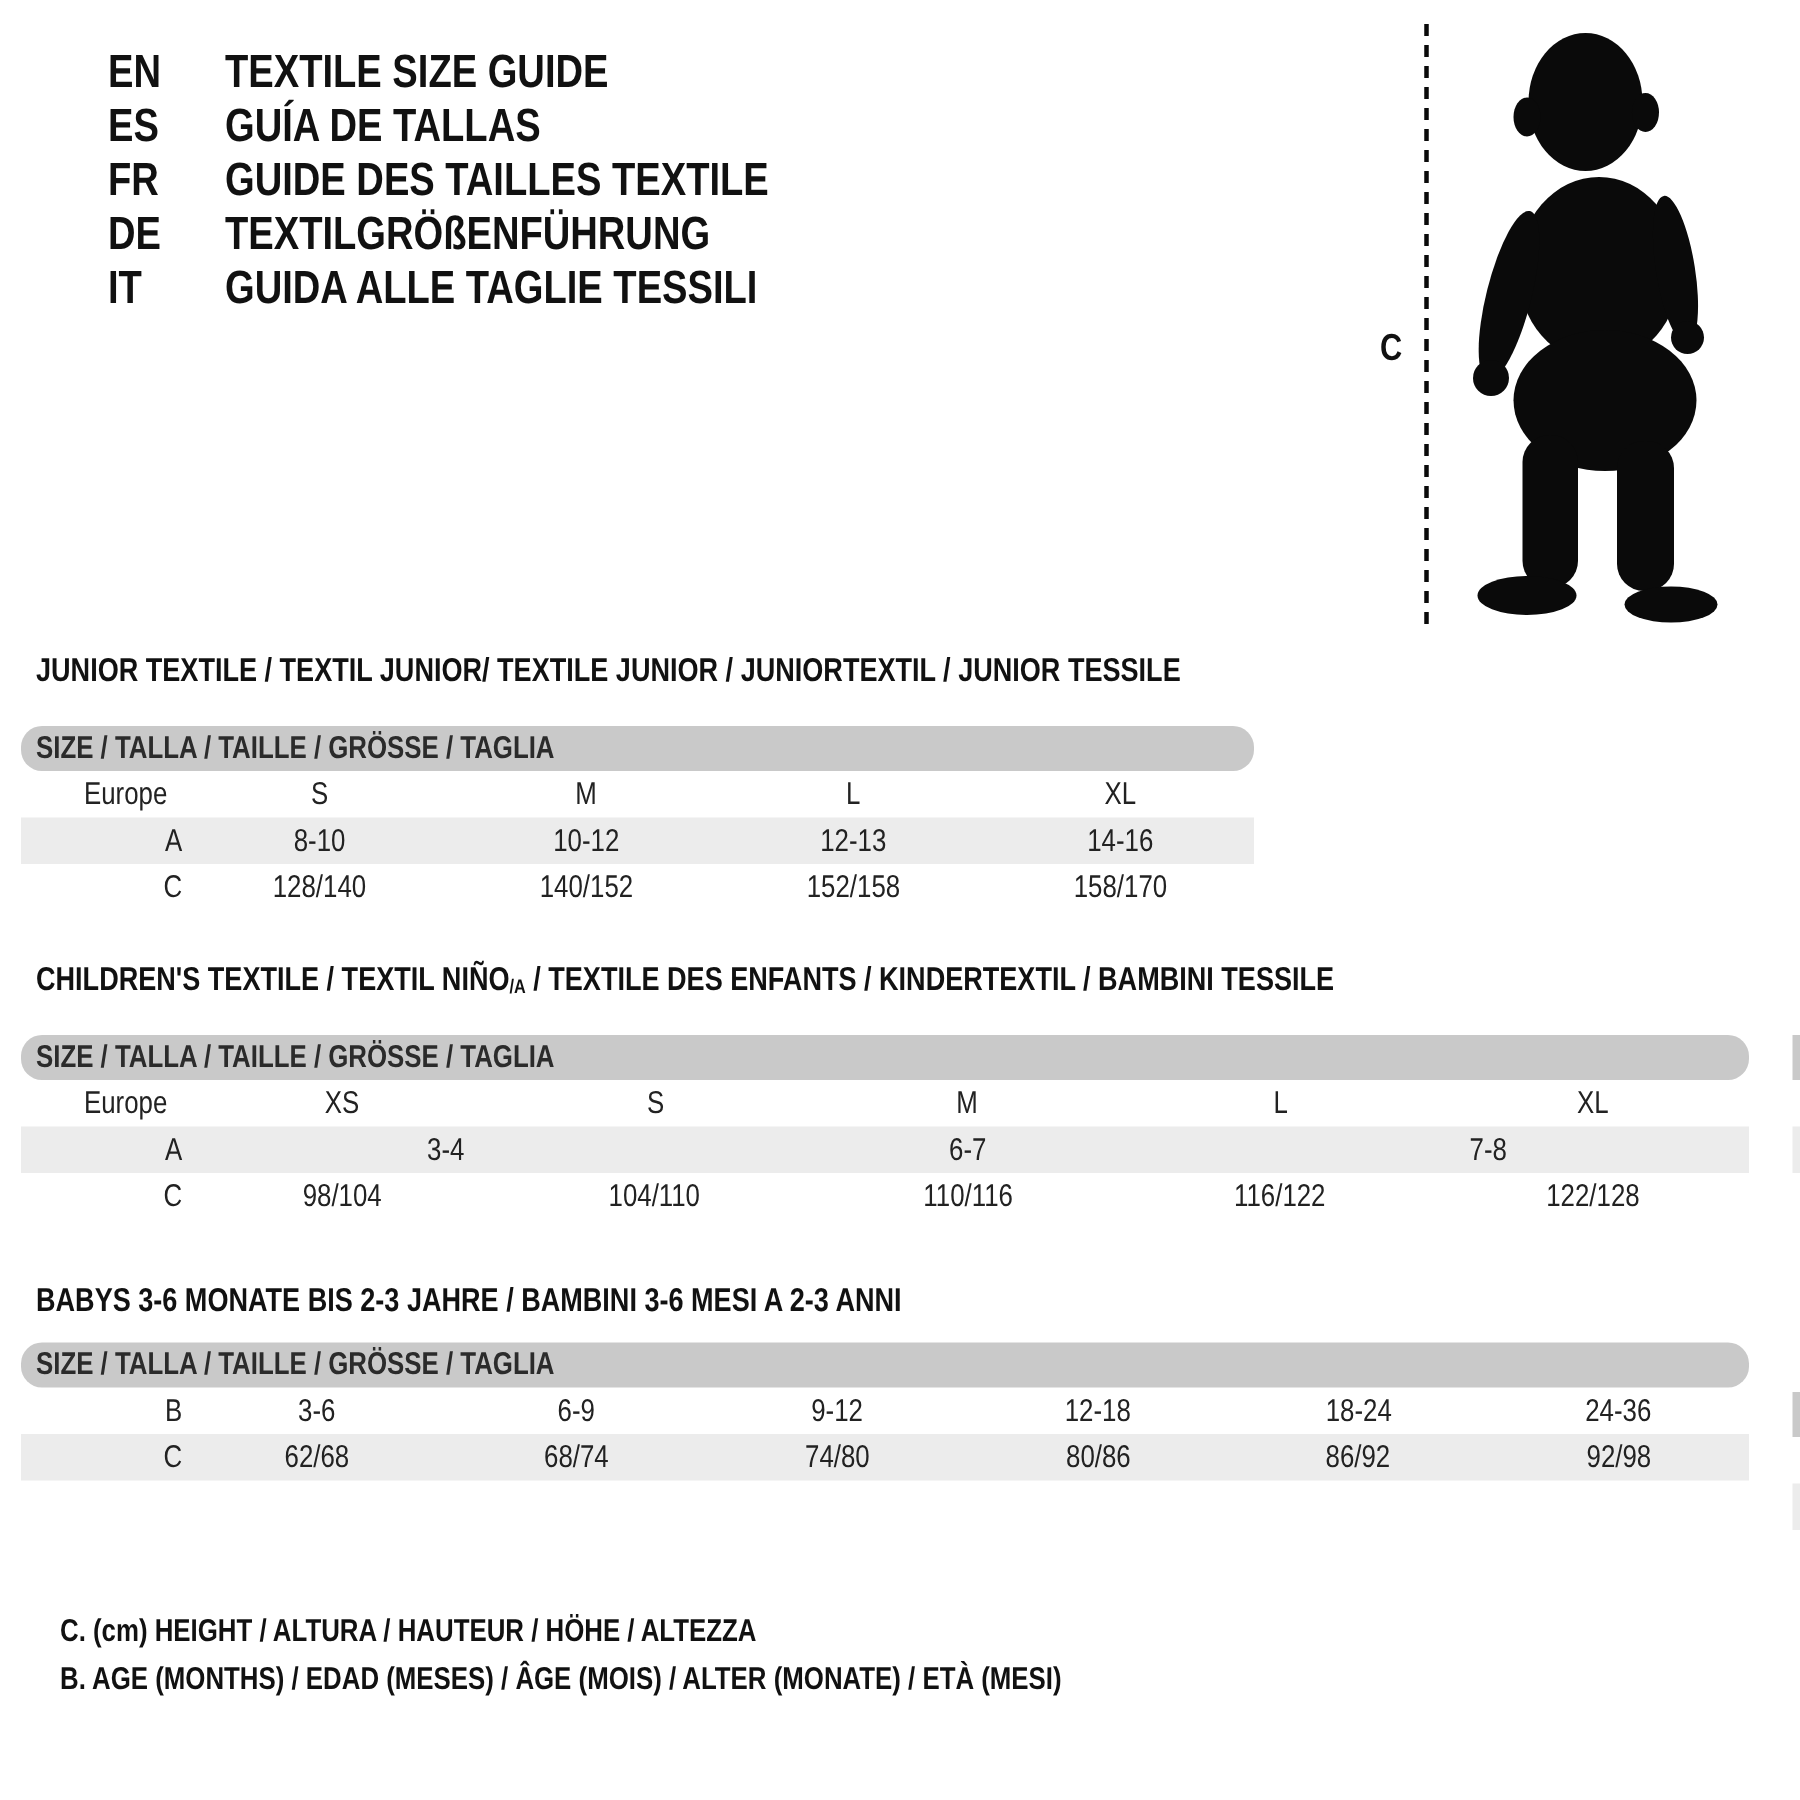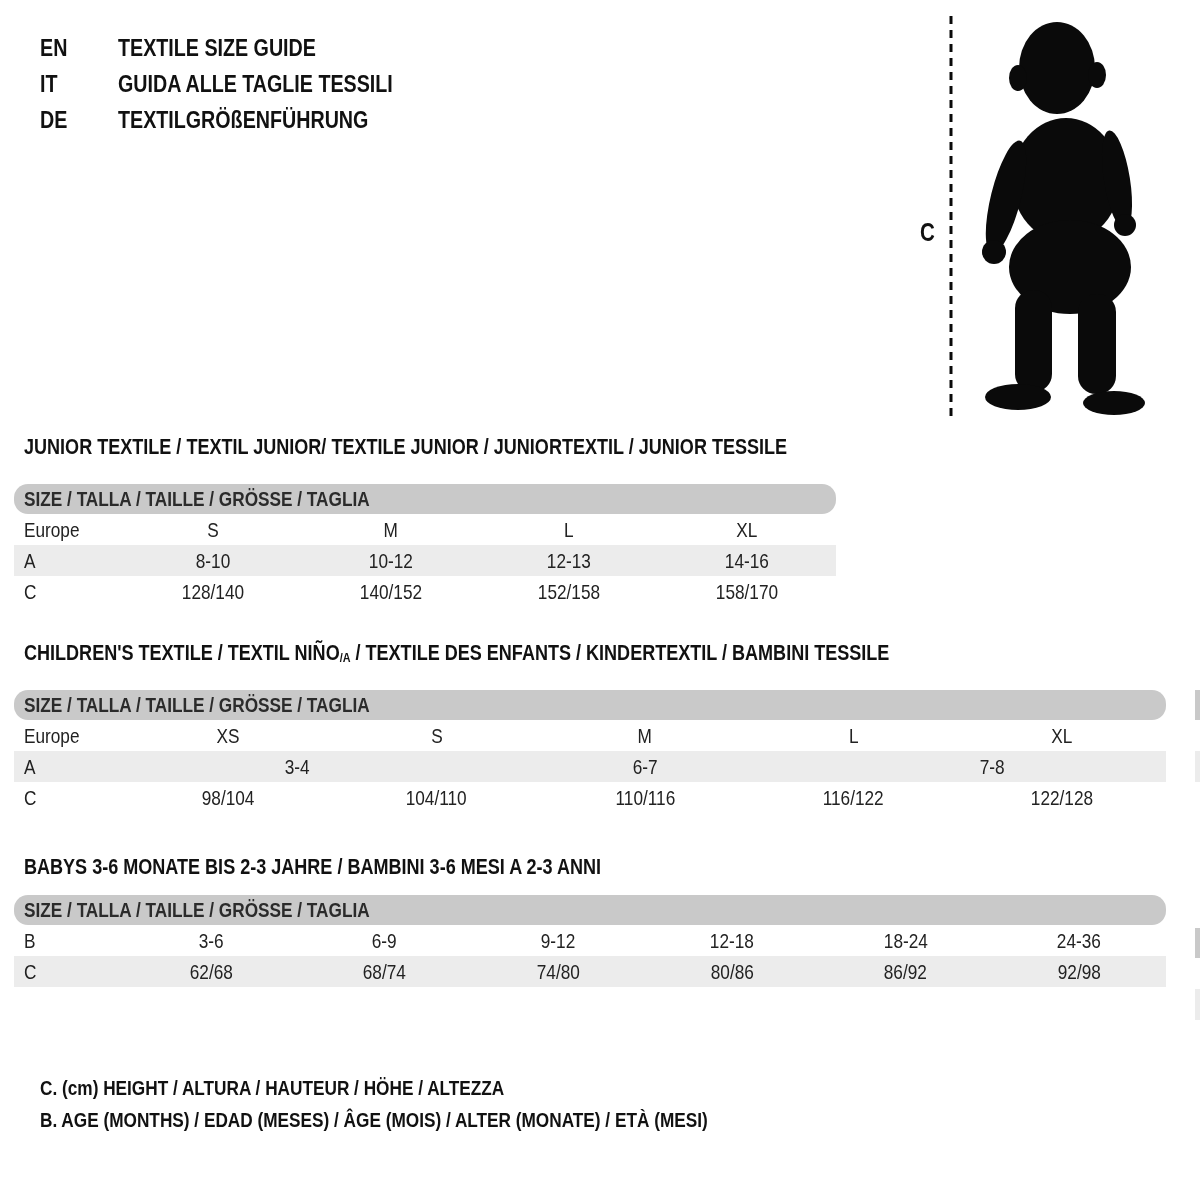--- a/index.html
+++ b/index.html
@@ -16,21 +16,21 @@
   .cond {
     display: inline-block;
     transform: scaleX(0.82);
     transform-origin: 0 50%;
     white-space: nowrap;
   }
   .cond-c { transform-origin: 50% 50%; }
 
   
   #language-list { position: absolute; left: 40px; top: 30px; }
-  .lang-row { display: flex; height: 36px; align-items: center; font-weight: 700; font-size: 24px; color: #111; }
+  .lang-row { display: flex; height: 36px; align-items: center; font-weight: 700; font-size: 31px; color: #111; margin-left: 32px; }
   .lang-code { flex: 0 0 78px; }
 
   
   #figure { position: absolute; left: 918px; top: 12px; width: 244px; height: 410px; color: var(--silhouette, #0a0a0a); }
   #figure svg { position: absolute; left: 0; top: 0; }
   .fig-label { position: absolute; left: 2px; top: 206px; font-weight: 700; font-size: 25px; color: #111; }
 
   
   .sec { position: absolute; left: 14px; }
   .sec-junior { top: 436px; width: 822px; }
@@ -46,21 +46,21 @@
     height: 30px; line-height: 30px;
     background: var(--bar-bg, #c9c9c9);
     padding-left: 10px;
     font-weight: 700; font-size: 21px; color: #2b2b2b; border-radius: 14px;
   }
   .sec-babies .size-bar { margin-top: 12px; }
 
   .table { width: 100%; }
   .trow { display: flex; height: 31px; line-height: 31px; font-size: 21px; color: #222; }
   .trow.shaded { background: var(--row-shade, #ececec); }
-  .tlabel { flex: 0 0 110px; padding-left: 10px; box-sizing: border-box; text-align: left; }
+  .tlabel { flex: 0 0 110px; padding-left: 10px; box-sizing: border-box; text-align: right; }
   .tcell { flex: 1 1 0; text-align: center; }
 
   
   #legend { position: absolute; left: 40px; top: 1072px; font-weight: 700; font-size: 21px; color: #111; }
   .legend-line { height: 32px; line-height: 32px; }
 
   
   .sliver { position: absolute; left: 1195px; width: 5px; }
   #sliver-children-bar { top: 690px; height: 30px; background: var(--bar-bg, #c9c9c9); }
   #sliver-children-row { top: 751px; height: 31px; background: var(--row-shade, #ececec); }
@@ -71,26 +71,34 @@
 <body>
 
 <div id="canvas">
 
   <div id="language-list">
       <div class="lang-row">
         <span class="lang-code cond">EN</span>
         <span class="lang-title cond">TEXTILE SIZE GUIDE</span>
       </div>
       <div class="lang-row">
+        <span class="lang-code cond">ES</span>
+        <span class="lang-title cond">GUÍA DE TALLAS</span>
+      </div>
+      <div class="lang-row">
+        <span class="lang-code cond">FR</span>
+        <span class="lang-title cond">GUIDE DES TAILLES TEXTILE</span>
+      </div>
+      <div class="lang-row">
+        <span class="lang-code cond">DE</span>
+        <span class="lang-title cond">TEXTILGRÖßENFÜHRUNG</span>
+      </div>
+      <div class="lang-row">
         <span class="lang-code cond">IT</span>
         <span class="lang-title cond">GUIDA ALLE TAGLIE TESSILI</span>
-      </div>
-      <div class="lang-row">
-        <span class="lang-code cond">DE</span>
-        <span class="lang-title cond">TEXTILGRÖßENFÜHRUNG</span>
       </div>
     </div>
 
   <div id="figure">
     <svg width="244" height="410" viewBox="0 0 244 410" aria-hidden="true">
       <line x1="33" y1="4" x2="33" y2="404" stroke="currentColor" stroke-width="3" stroke-dasharray="8 6"></line>
       <g fill="currentColor">
         <ellipse cx="139" cy="56" rx="38" ry="46"></ellipse>
         <ellipse cx="100" cy="66" rx="9" ry="13"></ellipse>
         <ellipse cx="179" cy="63" rx="9" ry="13"></ellipse>

